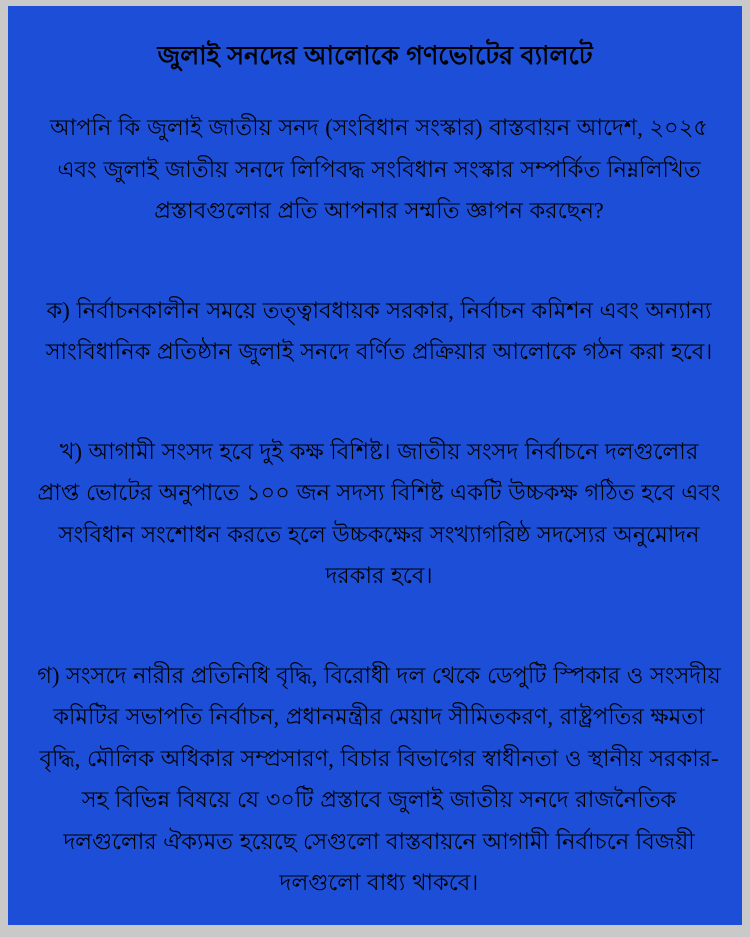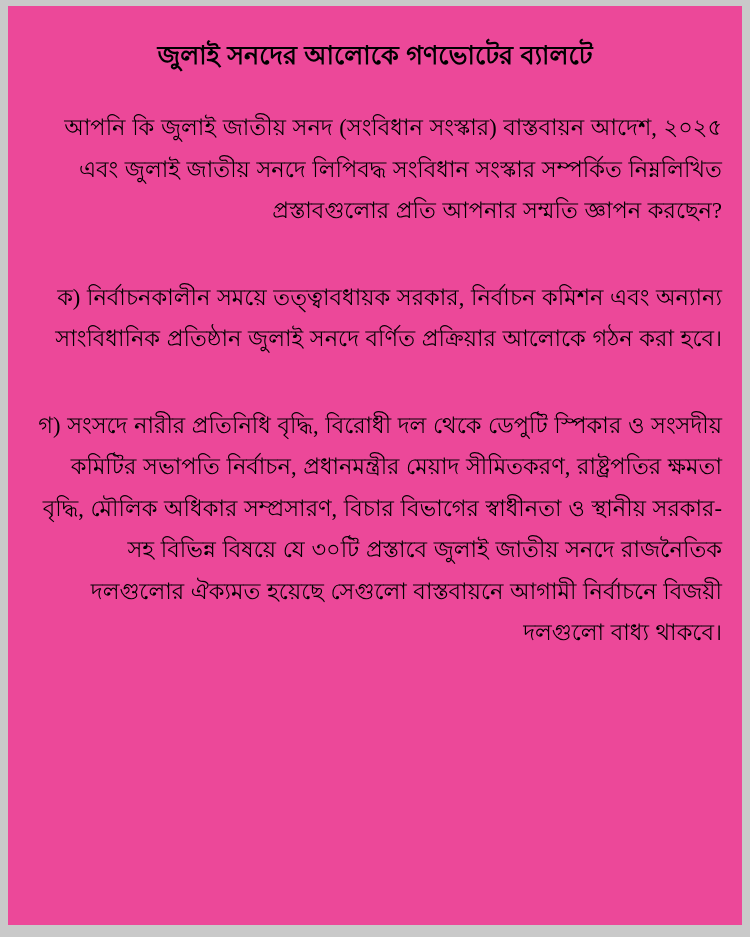--- a/index.html
+++ b/index.html
@@ -15,21 +15,21 @@
     overflow: hidden;
   }
 
   
   .page-sheet {
     position: absolute;
     left: 8px;
     top: 6px;
     width: 734px;
     height: 919px;
-    background: #ec4899;
+    background: #1d4ed8;
     box-sizing: border-box;
     overflow: hidden;
   }
 
   .page-inner {
     position: absolute;
     left: 20px;
     top: 0;
     width: 694px;
     height: 919px;
@@ -56,46 +56,47 @@
     padding: 0 0 0 8px;
     width: 694px;
     box-sizing: border-box;
   }
 
   .doc-para {
     margin: 0;
     color: #000000;
     font-size: 22.5px;
     line-height: 41.5px;
-    text-align: right;
+    text-align: center;
     word-spacing: 1px;
     white-space: normal;
   }
 
   .doc-para.intro {
     margin-top: 31px;
   }
   .doc-para.clause {
-    margin-top: 45px;
+    margin-top: 58px;
   }
 </style>
 </head>
 <body>
 
 <div class="page-sheet">
   <div class="page-inner">
 
     <h1 class="doc-title">
       <span class="title-line">জুলাই সনদের আলোকে গণভোটের ব্যালটে</span>
     </h1>
 
     <div class="doc-body">
 
       <p class="doc-para intro">আপনি কি জুলাই জাতীয় সনদ (সংবিধান সংস্কার) বাস্তবায়ন আদেশ, ২০২৫ এবং জুলাই জাতীয় সনদে লিপিবদ্ধ সংবিধান সংস্কার সম্পর্কিত নিম্নলিখিত প্রস্তাবগুলোর প্রতি আপনার সম্মতি জ্ঞাপন করছেন?</p>
 
       <p class="doc-para clause">ক) নির্বাচনকালীন সময়ে তত্ত্বাবধায়ক সরকার, নির্বাচন কমিশন এবং অন্যান্য সাংবিধানিক প্রতিষ্ঠান জুলাই সনদে বর্ণিত প্রক্রিয়ার আলোকে গঠন করা হবে।</p>
 
+      <p class="doc-para clause">খ) আগামী সংসদ হবে দুই কক্ষ বিশিষ্ট। জাতীয় সংসদ নির্বাচনে দলগুলোর প্রাপ্ত ভোটের অনুপাতে ১০০ জন সদস্য বিশিষ্ট একটি উচ্চকক্ষ গঠিত হবে এবং সংবিধান সংশোধন করতে হলে উচ্চকক্ষের সংখ্যাগরিষ্ঠ সদস্যের অনুমোদন দরকার হবে।</p>
 
       <p class="doc-para clause">গ) সংসদে নারীর প্রতিনিধি বৃদ্ধি, বিরোধী দল থেকে ডেপুটি স্পিকার ও সংসদীয় কমিটির সভাপতি নির্বাচন, প্রধানমন্ত্রীর মেয়াদ সীমিতকরণ, রাষ্ট্রপতির ক্ষমতা বৃদ্ধি, মৌলিক অধিকার সম্প্রসারণ, বিচার বিভাগের স্বাধীনতা ও স্থানীয় সরকার-সহ বিভিন্ন বিষয়ে যে ৩০টি প্রস্তাবে জুলাই জাতীয় সনদে রাজনৈতিক দলগুলোর ঐক্যমত হয়েছে সেগুলো বাস্তবায়নে আগামী নির্বাচনে বিজয়ী দলগুলো বাধ্য থাকবে।</p>
 
     </div>
   </div>
 </div>
 
 </body></html>

